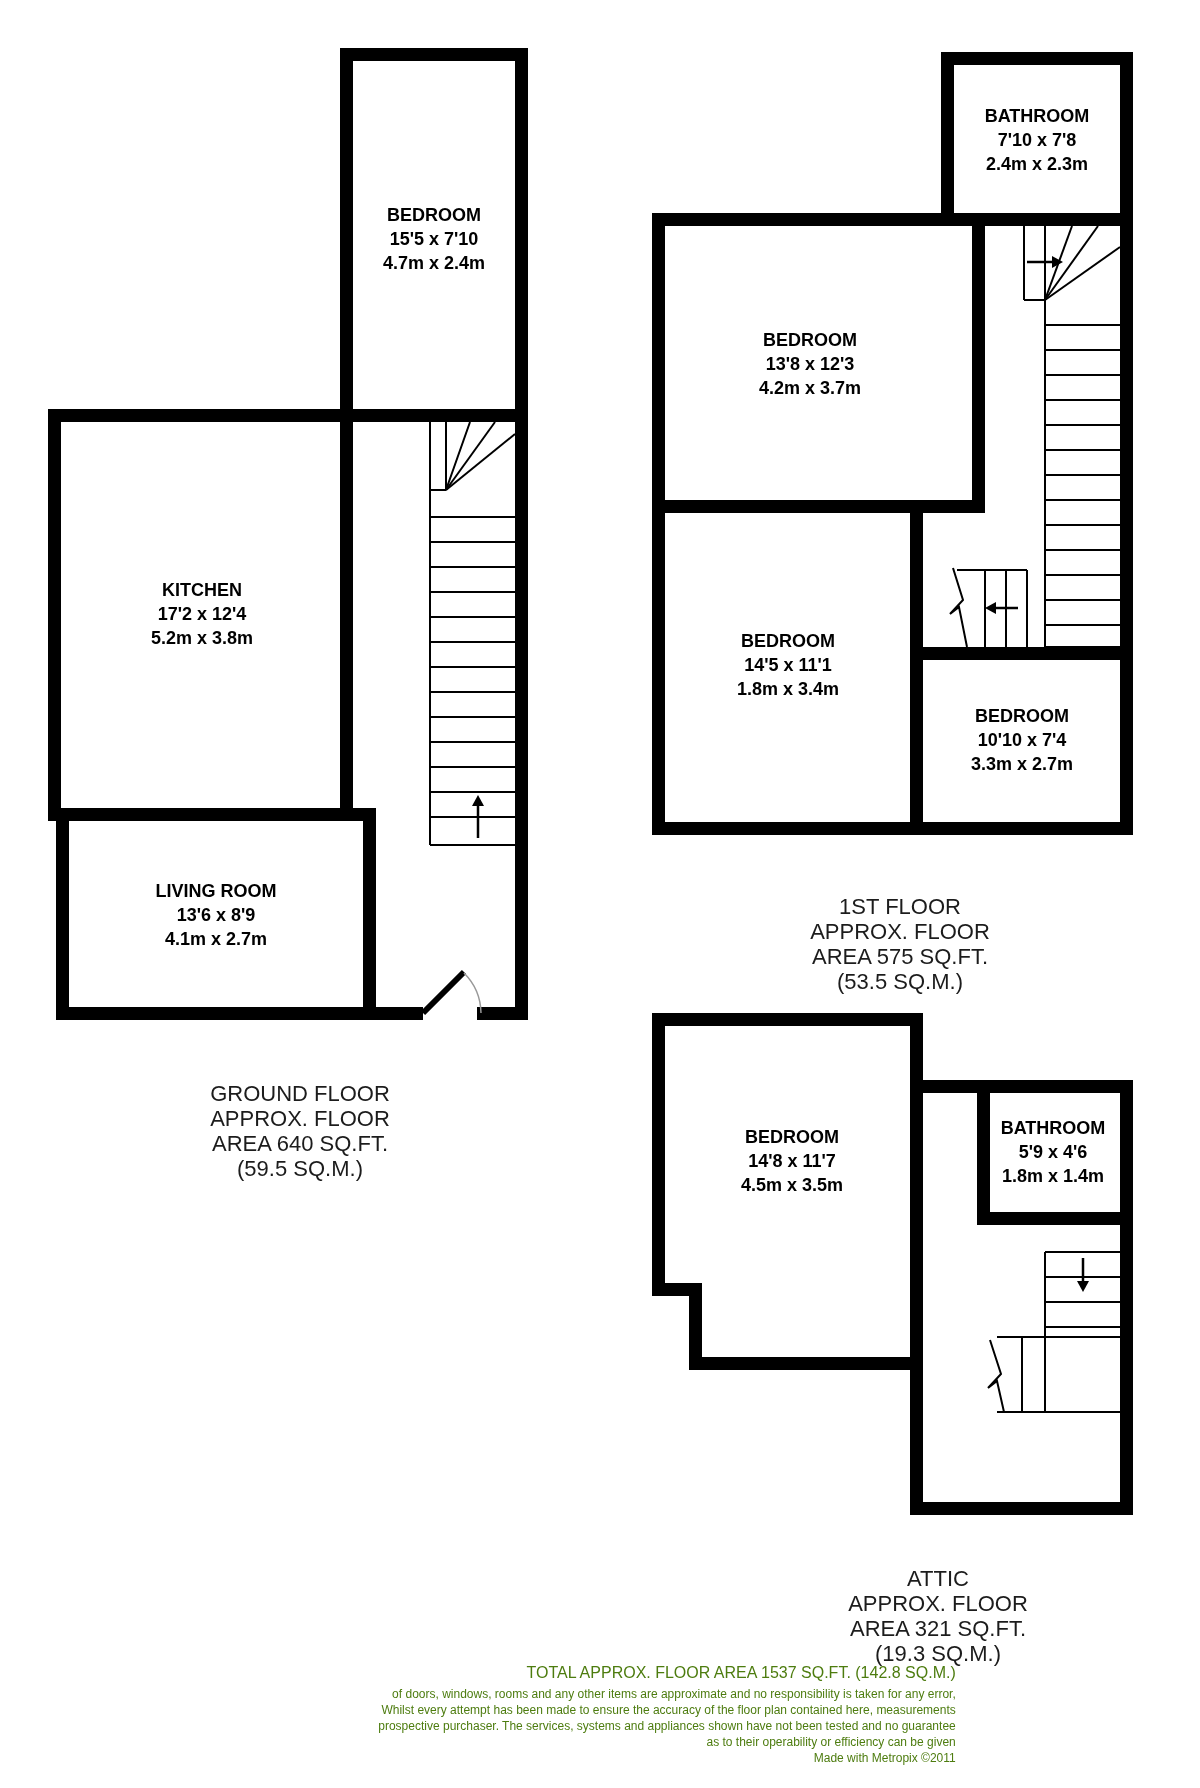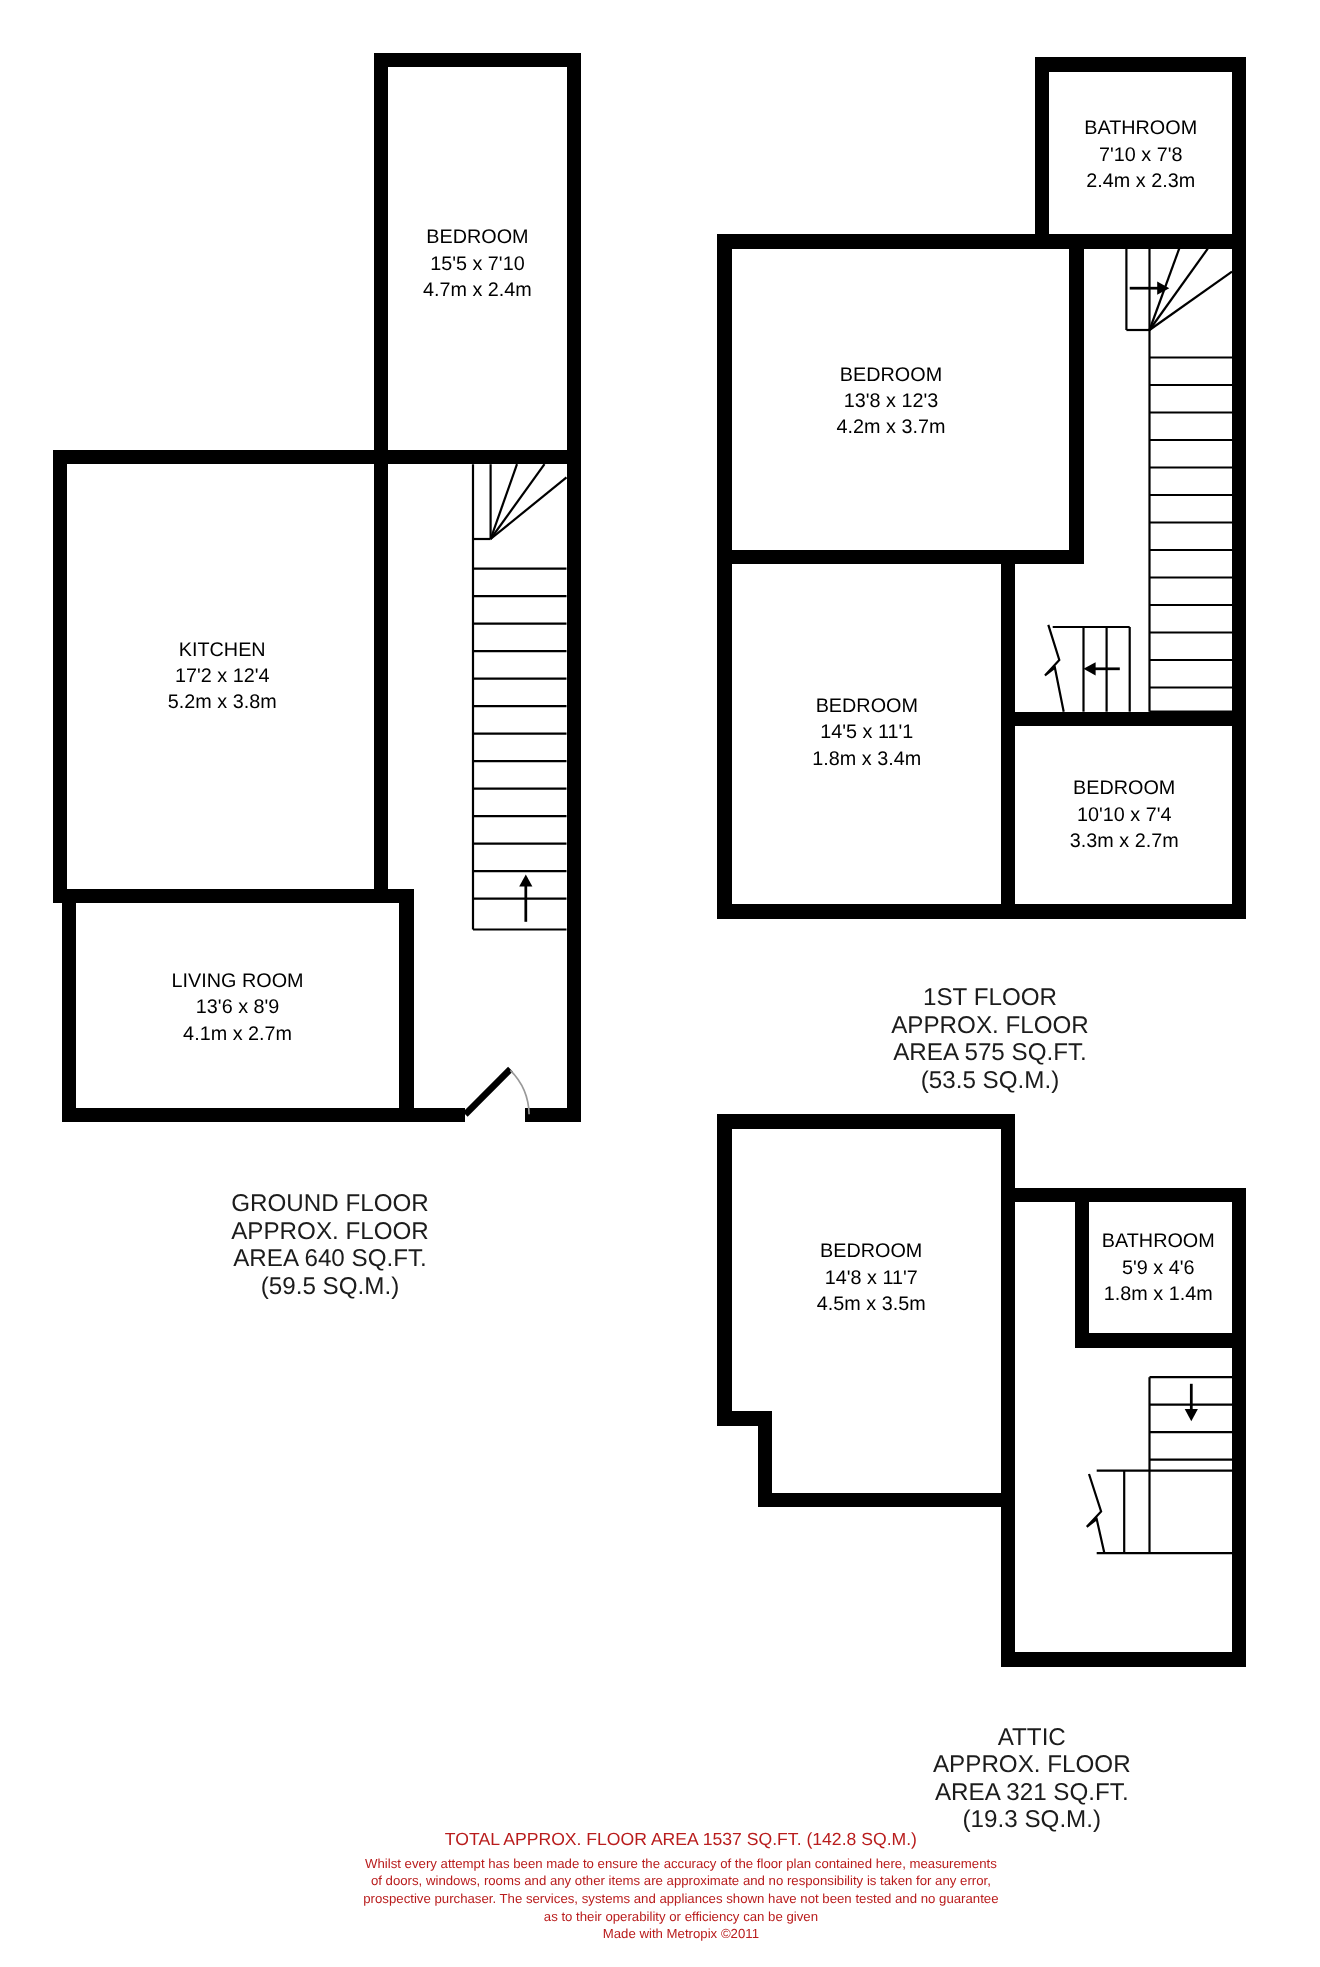--- a/index.html
+++ b/index.html
@@ -1,23 +1,23 @@
 <!DOCTYPE html>
 <html><head>
 <meta charset="utf-8">
 <style>
   html,body{margin:0;padding:0;background:#ffffff;}
   #plan{position:relative;width:1200px;height:1788px;background:#fff;overflow:hidden;
         font-family:"Liberation Sans", sans-serif;}
   #linework{position:absolute;left:0;top:0;}
   .room-label{position:absolute;transform:translate(-50%,-50%);text-align:center;
-              font-size:18px;line-height:24px;font-weight:normal;color:#000;white-space:nowrap;}
+              font-size:18px;line-height:24px;font-weight:bold;color:#000;white-space:nowrap;}
   .floor-label{position:absolute;transform:translateX(-50%);text-align:center;
                font-size:22px;line-height:25px;font-weight:normal;color:#1c1c1c;white-space:nowrap;}
-  .footer{position:absolute;left:619px;transform:translateX(-50%);text-align:center;color:#b91c1c;}
+  .footer{position:absolute;left:667px;transform:translateX(-50%);text-align:right;color:#4d7c0f;}
   .footer .total{font-size:16px;line-height:22px;margin-bottom:2px;white-space:nowrap;}
   .footer .disc{font-size:12px;line-height:16px;white-space:nowrap;}
 </style>
 </head>
 <body>
 
 <div id="plan">
 
   <svg id="linework" width="1200" height="1788" viewBox="0 0 1200 1788" shape-rendering="crispEdges">
 
@@ -224,20 +224,20 @@
   </div>
   <div class="floor-label" style="left:938px;top:1566px">
     <div>ATTIC</div>
     <div>APPROX. FLOOR</div>
     <div>AREA 321 SQ.FT.</div>
     <div>(19.3 SQ.M.)</div>
   </div>
 
   <div class="footer" style="top:1662px">
     <div class="total">TOTAL APPROX. FLOOR AREA 1537 SQ.FT. (142.8 SQ.M.)</div>
+    <div class="disc">of doors, windows, rooms and any other items are approximate and no responsibility is taken for any error,</div>
     <div class="disc">Whilst every attempt has been made to ensure the accuracy of the floor plan contained here, measurements</div>
-    <div class="disc">of doors, windows, rooms and any other items are approximate and no responsibility is taken for any error,</div>
     <div class="disc">prospective purchaser. The services, systems and appliances shown have not been tested and no guarantee</div>
     <div class="disc">as to their operability or efficiency can be given</div>
     <div class="disc">Made with Metropix ©2011</div>
   </div>
 
 </div>
 
 </body></html>

